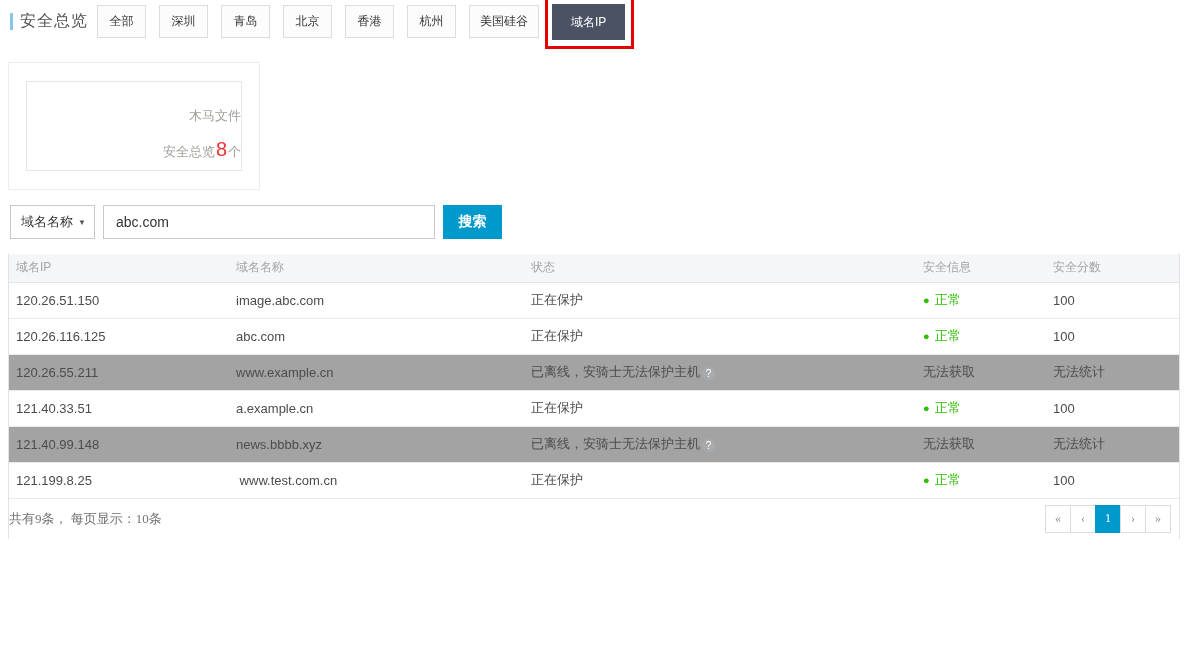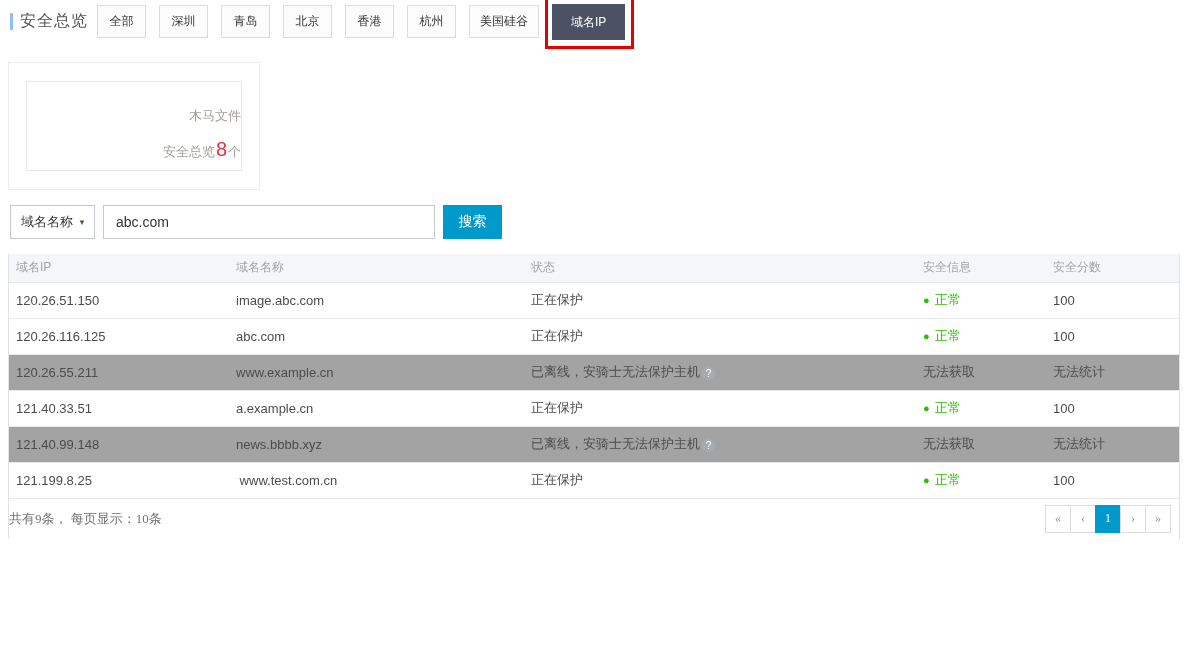--- a/index.html
+++ b/index.html
@@ -32,21 +32,21 @@
 
   
   .search-row { display:flex; align-items:center; margin:15px 0 0 10px; }
   .select { width:85px; height:34px; border:1px solid #c5c9cd; background:#fff;
     display:flex; align-items:center; justify-content:space-between;
     padding:0 8px 0 10px; font-size:13px; color:#333; cursor:pointer; }
   .arrow { font-size:8px; color:#555; }
   .search-input { width:332px; height:34px; border:1px solid #c5c9cd; margin-left:8px;
     padding:0 12px; font-size:14px; color:#333; outline:none; font-family:inherit; }
   .search-btn { width:59px; height:34px; margin-left:8px; background:#0099cc; color:#fff;
-    border:none; font-size:14px; cursor:pointer; font-family:inherit; }
+    border:none; font-size:14px; cursor:pointer; font-family:inherit;font-weight:bold; }
 
   
   .panel { margin:15px 0 0 8px; width:1172px;
     border-left:1px solid #dfe3e8; border-right:1px solid #dfe3e8; }
   table { width:100%; border-collapse:collapse; table-layout:fixed; }
   thead th { background:#f4f6f7; height:28px; font-weight:normal; font-size:12px;
     color:#a2a6ab; text-align:left; padding:0 0 0 7px;
     border-bottom:1px solid #e3e7ea; }
   tbody td { height:36px; border-bottom:1px solid #e8ebee; font-size:13px;
     color:#4c4c4c; padding:0 0 0 7px; background:#fff; overflow:hidden; }

